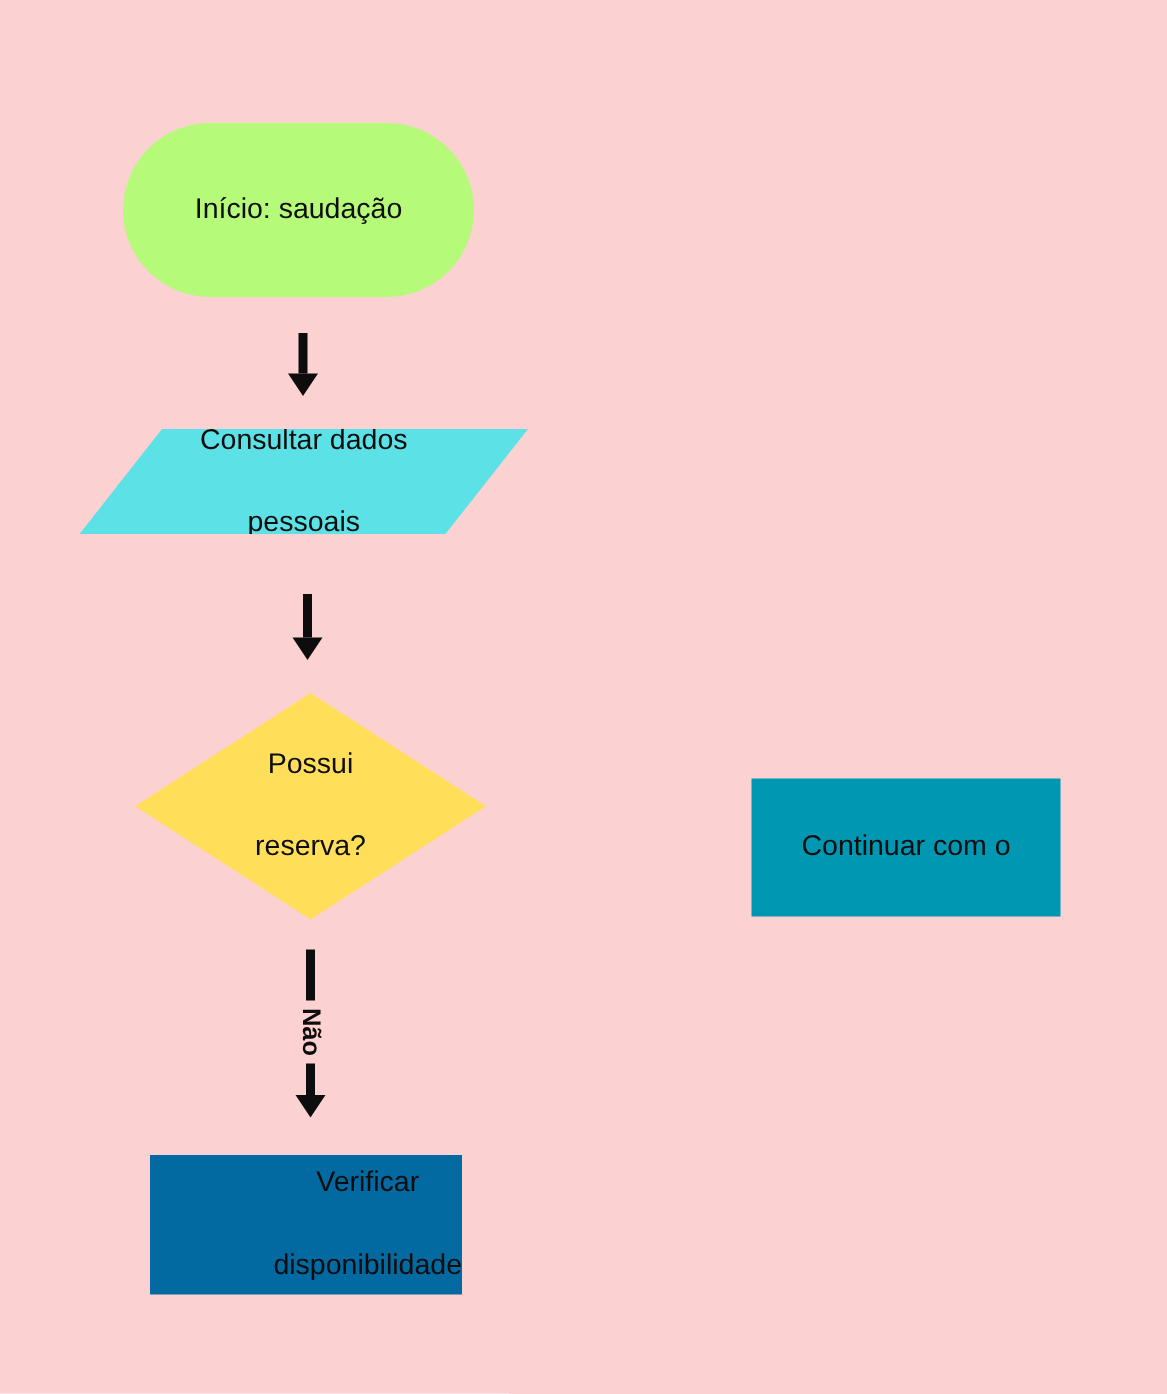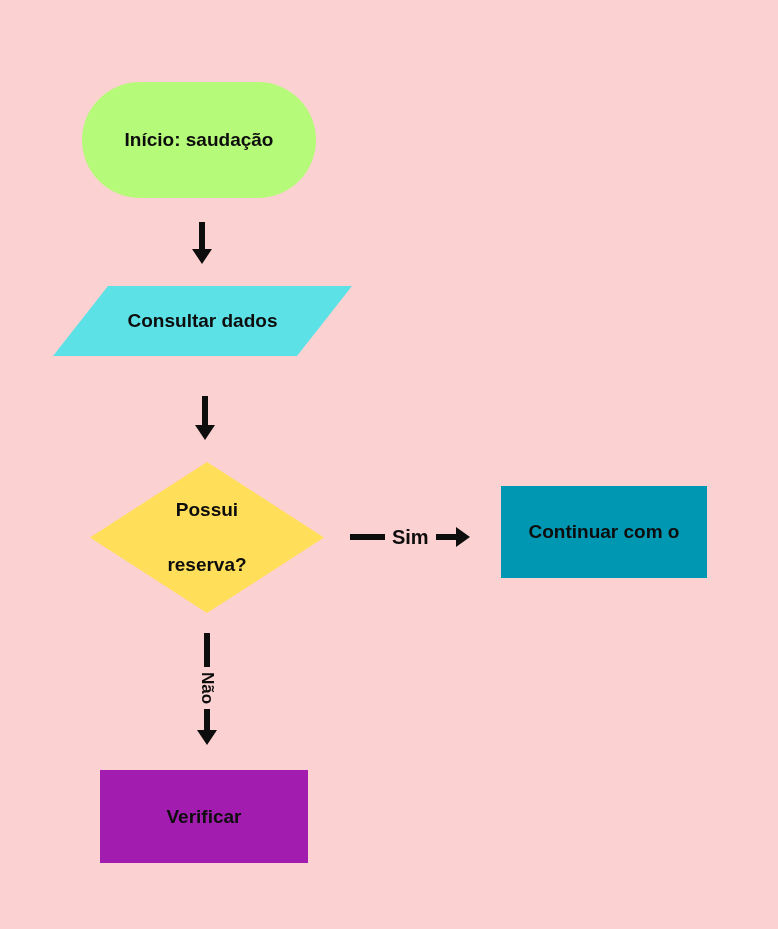--- a/index.html
+++ b/index.html
@@ -13,21 +13,21 @@
     background: #fcd1d1;
   }
 
   .node {
     position: absolute;
     display: flex;
     align-items: center;
     justify-content: center;
     text-align: center;
     color: #0d0d0d;
-    font-weight: 700;
+    font-weight: 400;
     font-size: 19px;
     line-height: 1.45;
   }
 
   .node .label { white-space: pre-line; }
 
   .node-start {
     left: 82px; top: 82px;
     width: 234px; height: 116px;
     border-radius: 58px;
@@ -42,21 +42,21 @@
   }
 
   .node-diamond {
     left: 90px; top: 462px;
     width: 234px; height: 151px;
     background: #ffde59;
     clip-path: polygon(50% 0, 100% 50%, 50% 100%, 0 50%);
   }
 
   .node-process { background: #0097b2; }
-  .node-checkin { left: 501px; top: 486px; width: 206px; height: 92px; }
+  .node-checkin { left: 501px; top: 519px; width: 206px; height: 92px; }
   .node-verify  { left: 100px; top: 770px; width: 208px; height: 93px; }
 
   
   .varrow {
     position: absolute;
     display: flex;
     flex-direction: column;
     align-items: center;
   }
   .varrow .shaft { width: 6px; background: #0d0d0d; }
@@ -121,56 +121,52 @@
   </div>
 
   <div class="varrow arrow-1">
     <div class="shaft" style="background-color: rgb(13, 13, 13);"></div>
     <div class="head-down" style="border-top-color: rgb(13, 13, 13);"></div>
   </div>
 
   <div class="node node-parallelogram" style="background-color: rgb(92, 225, 230);">
     <div class="label">
       <div>Consultar dados</div>
+      <div>pessoais</div>
     </div>
   </div>
 
   <div class="varrow arrow-2">
     <div class="shaft" style="background-color: rgb(13, 13, 13);"></div>
     <div class="head-down" style="border-top-color: rgb(13, 13, 13);"></div>
   </div>
 
   <div class="node node-diamond" style="background-color: rgb(255, 222, 89);">
     <div class="label">
       <div>Possui</div>
       <div>reserva?</div>
     </div>
   </div>
 
-  <div class="harrow edge-yes">
-    <div class="hshaft seg1" style="background-color: rgb(13, 13, 13);"></div>
-    <span class="edge-label">Sim</span>
-    <div class="hshaft seg2" style="background-color: rgb(13, 13, 13);"></div>
-    <div class="head-right" style="border-left-color: rgb(13, 13, 13);"></div>
-  </div>
 
   <div class="node node-process node-checkin" style="background-color: rgb(0, 151, 178);">
     <div class="label">
       <div>Continuar com o</div>
     </div>
   </div>
 
   <div class="varrow edge-no">
     <div class="shaft seg1" style="background-color: rgb(13, 13, 13);"></div>
     <div class="vlabel-box">
       <span class="edge-label">Não</span>
     </div>
     <div class="shaft seg2" style="background-color: rgb(13, 13, 13);"></div>
     <div class="head-down" style="border-top-color: rgb(13, 13, 13);"></div>
   </div>
 
-  <div class="node node-process node-verify" style="background-color: #a21caf;">
+  <div class="node node-process node-verify" style="background-color: #0369a1; justify-content: flex-end;">
     <div class="label">
       <div>Verificar</div>
+      <div>disponibilidade</div>
     </div>
   </div>
 
 </div>
 
 </body></html>

